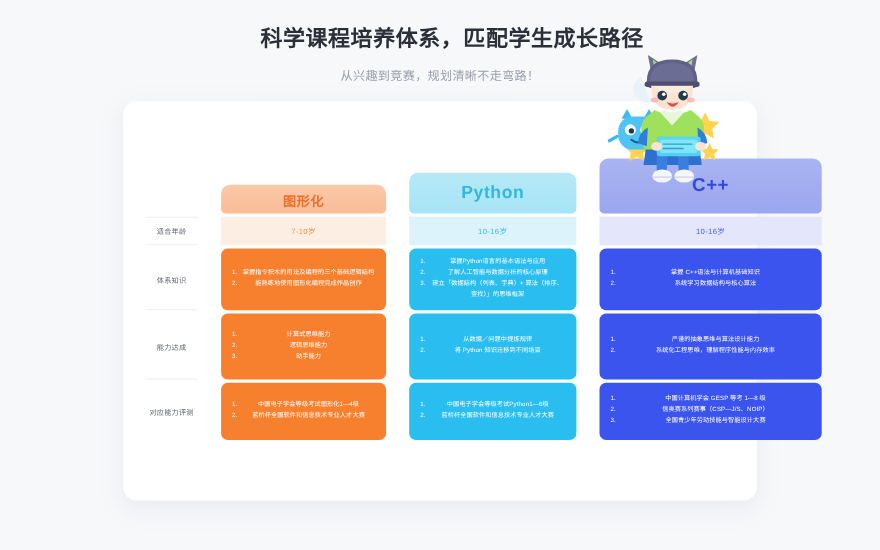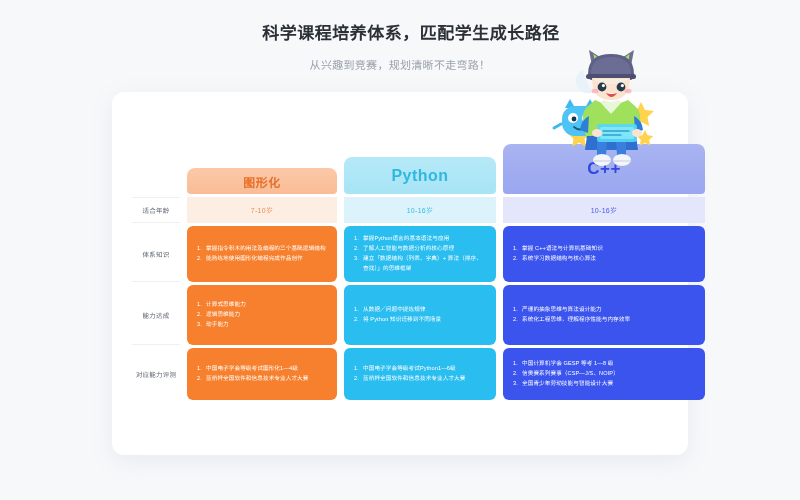--- a/index.html
+++ b/index.html
@@ -19,21 +19,21 @@
 
   
   .page-header {
     padding-top: 22px;
     text-align: center;
     position: relative;
     z-index: 5;
   }
 
   .page-title {
-    font-size: 17px;
+    font-size: 20px;
     font-weight: bold;
     color: #2b2f38;
     letter-spacing: 0.5px;
     line-height: 1.4;
     padding-left: 22px;
   }
 
   .page-subtitle {
     margin-top: 10px;
     font-size: 11px;
@@ -71,22 +71,23 @@
     left: 20px;
     top: 52px;
     right: 14px;
     bottom: 18px;
   }
 
   
   .grid {
     display: grid;
     grid-template-columns: 48px 150px 152px 202px;
-    column-gap: 7px;
+    column-gap: 21px;
     height: 100%;
+    text-align: center;
   }
 
   .col {
     display: grid;
     grid-template-rows: 50px 26px 56px 60px 52px;
     row-gap: 3px;
   }
 
   
   .col-label .cell-head { background: transparent; }

